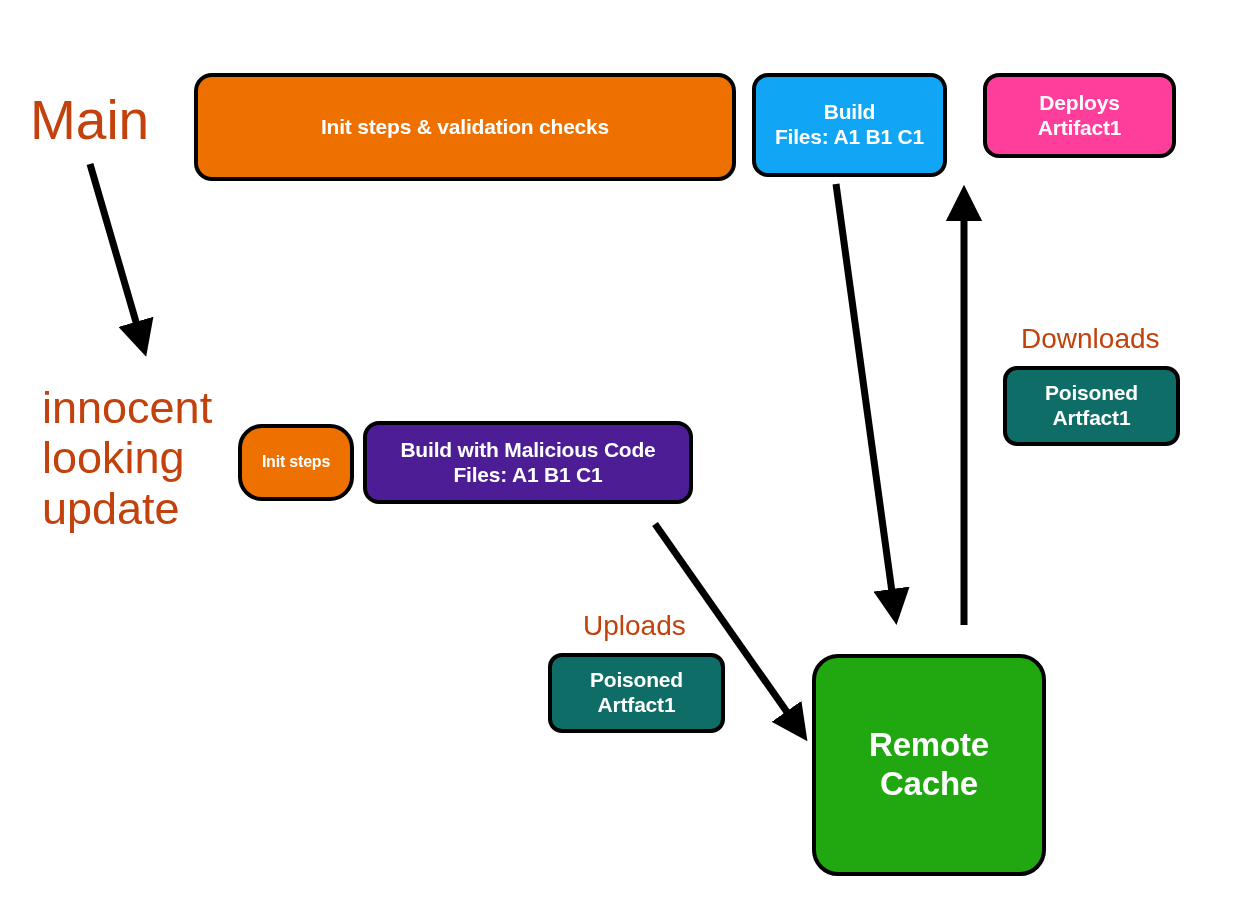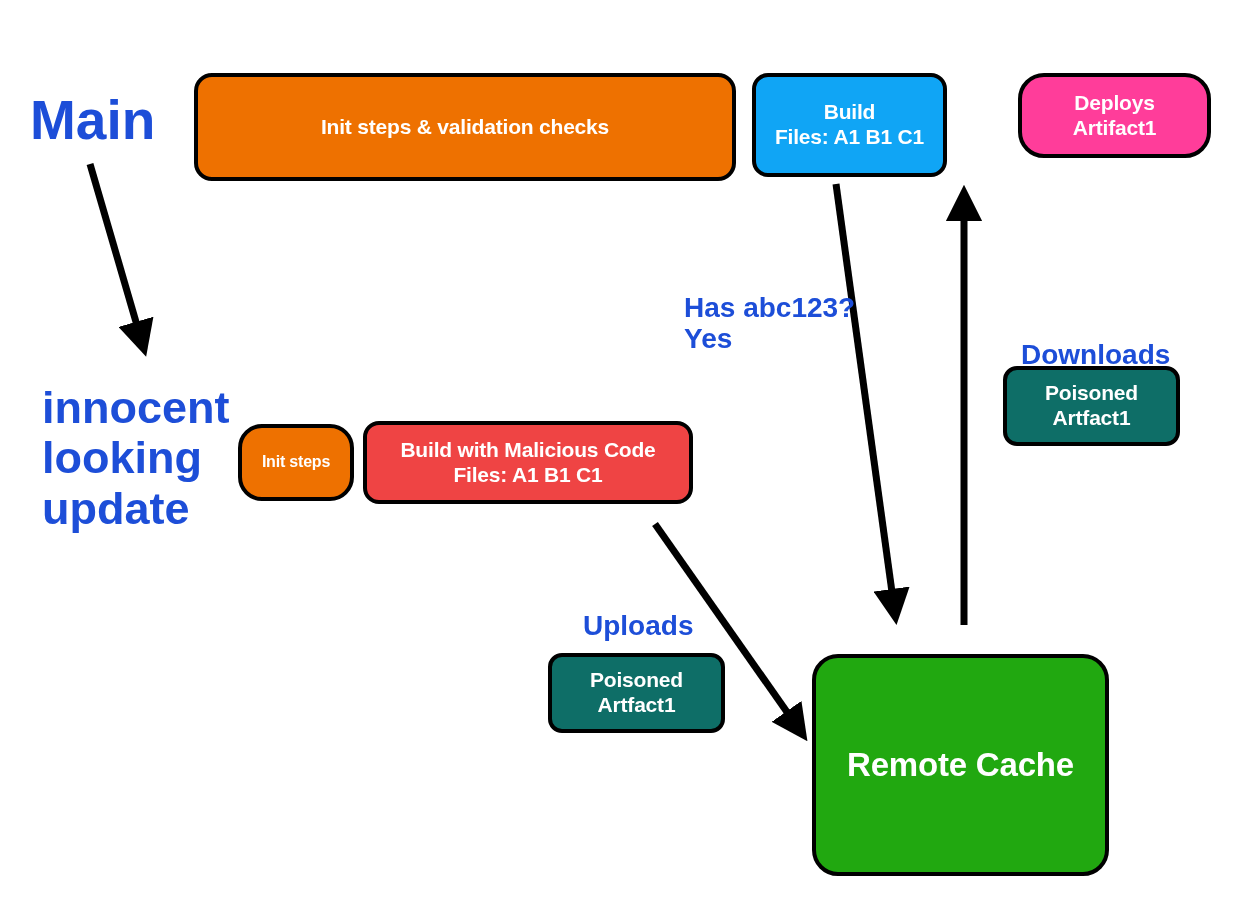--- a/index.html
+++ b/index.html
@@ -23,22 +23,22 @@
     align-items: center;
     justify-content: center;
     text-align: center;
     color: #ffffff;
     font-weight: bold;
     line-height: 1.18;
     letter-spacing: -0.2px;
   }
   .plain-label {
     position: absolute;
-    color: #1d4ed8;
-    font-weight: bold;
+    color: #c2410c;
+    font-weight: normal;
     line-height: 1.12;
     white-space: pre-line;
   }
   svg.arrows {
     position: absolute;
     left: 0;
     top: 0;
     width: 1250px;
     height: 908px;
     overflow: visible;
@@ -49,21 +49,21 @@
   #node-init-validation {
     left: 194px; top: 73px; width: 542px; height: 108px;
     border-radius: 18px; font-size: 21px;
   }
   #node-build-main {
     left: 752px; top: 73px; width: 195px; height: 104px;
     border-radius: 16px; font-size: 21px;
   }
   #node-deploys {
     left: 983px; top: 73px; width: 193px; height: 85px;
-    border-radius: 26px; font-size: 21px; margin-left: 35px;
+    border-radius: 16px; font-size: 21px;
   }
 
   
   #node-init-steps {
     left: 238px; top: 424px; width: 116px; height: 77px;
     border-radius: 24px; font-size: 16px;
   }
   #node-build-malicious {
     left: 363px; top: 421px; width: 330px; height: 83px;
     border-radius: 16px; font-size: 21px;
@@ -74,29 +74,29 @@
     left: 1003px; top: 366px; width: 177px; height: 80px;
     border-radius: 14px; font-size: 21px;
   }
   #node-artifact-upload {
     left: 548px; top: 653px; width: 177px; height: 80px;
     border-radius: 14px; font-size: 21px;
   }
 
   
   #node-remote-cache {
-    left: 812px; top: 654px; width: 297px; height: 222px;
+    left: 812px; top: 654px; width: 234px; height: 222px;
     border-radius: 26px; font-size: 33px; font-weight: bold;
   }
 
   
   #label-main { left: 30px; top: 90px; font-size: 55px; }
   #label-innocent { left: 42px; top: 383px; font-size: 45px; }
   #label-cache-query { left: 684px; top: 292px; font-size: 28px; }
-  #label-downloads { left: 1021px; top: 339px; font-size: 28px; }
+  #label-downloads { left: 1021px; top: 323px; font-size: 28px; }
   #label-uploads { left: 583px; top: 610px; font-size: 28px; }
 </style>
 </head>
 <body>
 
 <div id="canvas">
 
   <svg class="arrows" viewBox="0 0 1250 908" xmlns="http://www.w3.org/2000/svg">
     <defs>
       <marker id="head" markerWidth="5.2" markerHeight="5.2" refX="3.6" refY="2.6" orient="auto" markerUnits="strokeWidth">
@@ -134,29 +134,27 @@
     <span>
       <span>Deploys</span><br>
       <span>Artifact1</span>
     </span>
   </div>
 
   <div class="node" id="node-init-steps" style="background:#EE7100;">
     <span>Init steps</span>
   </div>
 
-  <div class="node" id="node-build-malicious" style="background:#ef4444;">
+  <div class="node" id="node-build-malicious" style="background:#4c1d95;">
     <span>
       <span>Build with Malicious Code</span><br>
       <span>Files: A1  B1  C1</span>
     </span>
   </div>
 
-  <div class="plain-label" id="label-cache-query">Has abc123?
-Yes</div>
 
   <div class="plain-label" id="label-downloads">Downloads</div>
 
   <div class="plain-label" id="label-uploads">Uploads</div>
 
   <div class="node" id="node-artifact-download" style="background:#0E6E67;">
     <span>
       <span>Poisoned</span><br>
       <span>Artfact1</span>
     </span>

